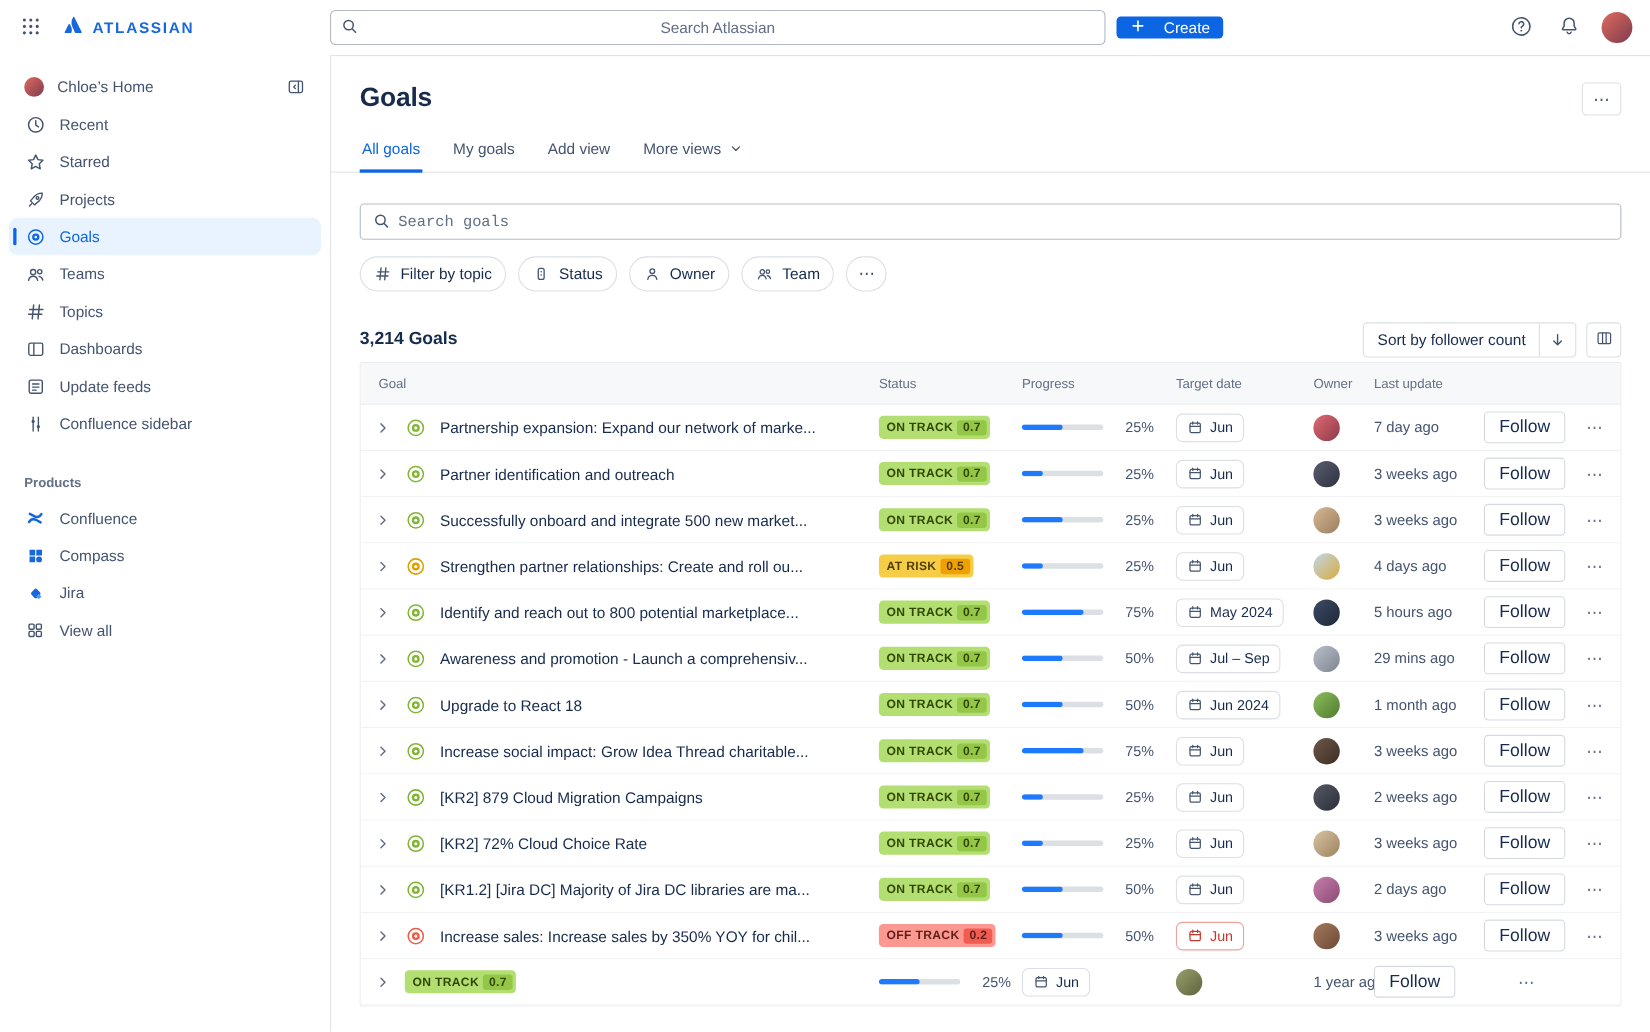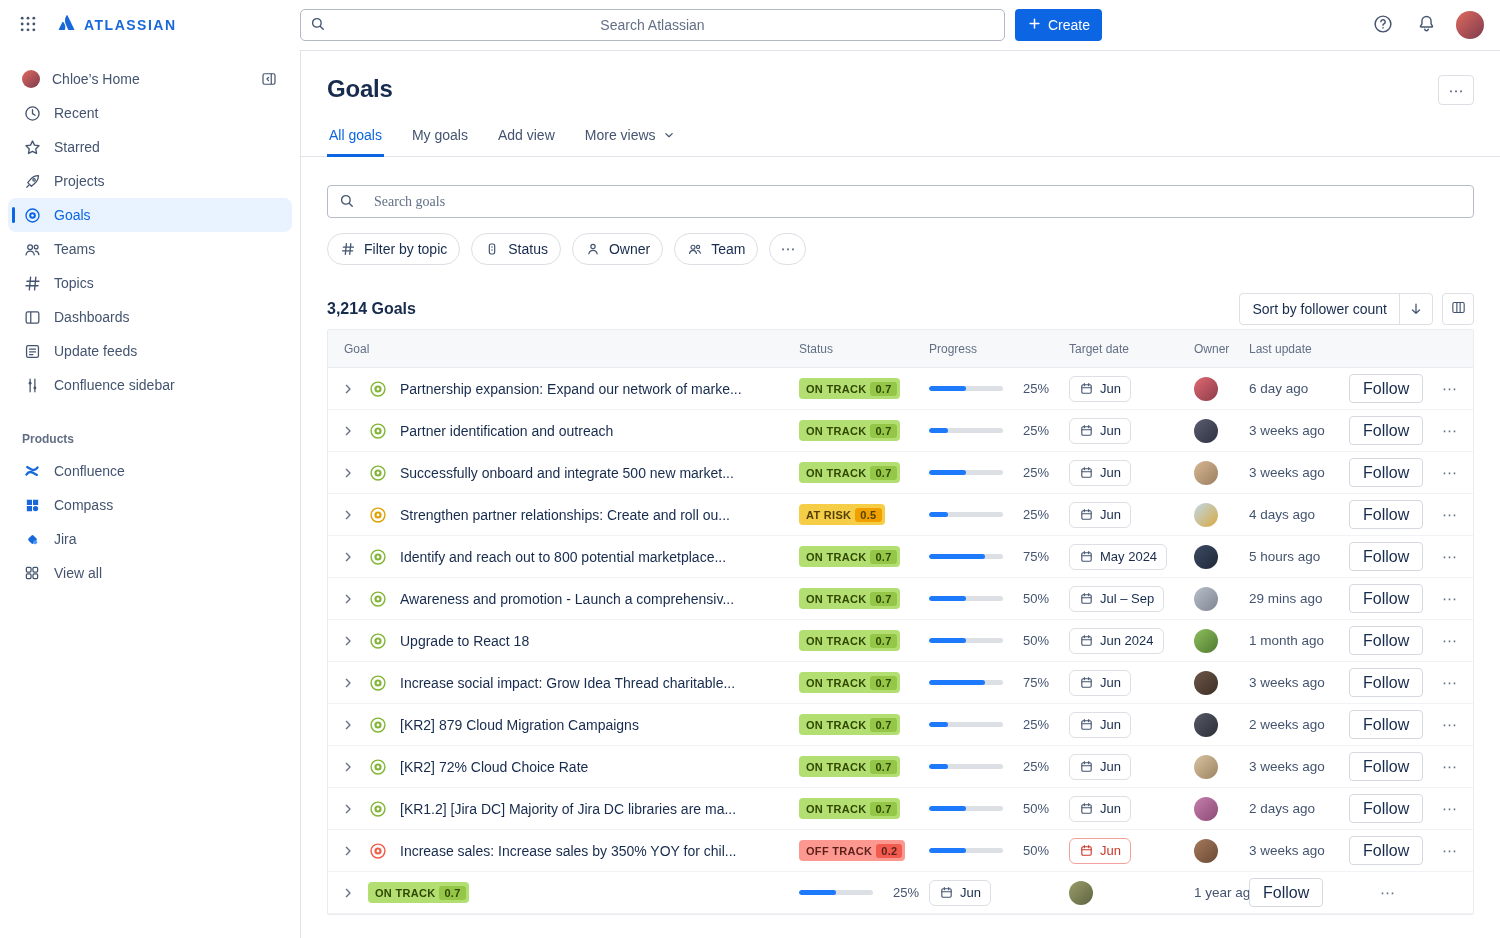--- a/index.html
+++ b/index.html
@@ -12,22 +12,22 @@
   .tb-left { width:286px; display:flex; align-items:center; gap:14px; flex:0 0 auto; }
   .iconbtn { background:none; border:none; cursor:pointer; display:flex; align-items:center; justify-content:center;
     width:28px; height:28px; border-radius:4px; color:#44546F; }
   .brand { display:flex; align-items:center; gap:6px; cursor:pointer; }
   .brand-text { font-size:14px; font-weight:700; letter-spacing:1.5px; color:#1868DB; }
   .tb-search { position:relative; flex:1; max-width:705px; }
   .tb-search input { width:100%; height:32px; border:1px solid #B3B9C4; border-radius:5px;
     font-size:14px; text-align:center; color:#172B4D; outline:none; font-family:inherit; }
   .tb-search input::placeholder { color:#626F86; }
   .s-icon { position:absolute; left:9px; top:6px; color:#44546F; }
-  .create { margin-left:10px; height:32px; padding:0 12px; border:none; border-radius:4px;
-    background:#0C66E4; color:#fff; font-size:14px; font-weight:500; display:flex; align-items:center; gap:6px;
+  .create { margin-left:10px; height:20px; padding:0 12px; border:none; border-radius:4px;
+    background:#0C66E4; color:#fff; font-size:14px; font-weight:500; display:flex; align-items:center; gap:16px;
     cursor:pointer; font-family:inherit; }
   .tb-right { margin-left:auto; display:flex; align-items:center; gap:17px; }
   .tb-right .iconbtn { width:26px; height:26px; }
   .avatar { border-radius:50%; display:inline-block; }
   .avatar.top { width:28px; height:28px; }
 
   
   .appbody { flex:1; display:flex; min-height:0; }
   .sidebar { width:300px; flex:0 0 auto; padding-top:12px; }
   .main { flex:1; border-left:1px solid #E1E3E8; border-top:1px solid #E1E3E8; min-width:0; }
@@ -53,21 +53,21 @@
   .tabs { display:flex; gap:26px; padding:0 26px; margin-top:16px; border-bottom:1px solid #E1E3E8; }
   .tab { font-size:14px; color:#44546F; padding:6px 2px 11px; border-bottom:3px solid transparent;
     margin-bottom:-1px; cursor:pointer; display:flex; align-items:center; gap:6px; }
   .tab.active { color:#0C66E4; font-weight:500; border-bottom-color:#0C66E4; }
   .tab .ic { display:flex; color:#44546F; }
 
   
   .content { padding:28px 26px 0; }
   .goalsearch { position:relative; }
   .goalsearch input { width:100%; height:33px; border:1px solid #B6BCC7; border-radius:4px;
-    font-size:14px; padding:0 12px 0 46px; color:#172B4D; outline:none; font-family:Liberation Serif, serif; }
+    font-size:14px; padding:0 12px 0 34px; color:#172B4D; outline:none; font-family:Liberation Mono, monospace; }
   .goalsearch input::placeholder { color:#626F86; }
   .goalsearch .s-icon { top:7px; left:11px; }
   .filters { display:flex; gap:11px; margin-top:15px; }
   .fbtn { display:inline-flex; align-items:center; gap:8px; height:32px; padding:0 12px;
     border:1px solid #DCDFE4; border-radius:16px; background:#fff; font-size:14px; color:#172B4D;
     cursor:pointer; font-family:inherit; }
   .fbtn .ic { display:flex; color:#44546F; }
   .fbtn.dots { padding:0 10px; color:#44546F; font-size:15px; }
 
   .countrow { margin-top:28px; display:flex; align-items:center; justify-content:space-between; }
@@ -463,21 +463,21 @@
                         <rect x="4.5" y="6" width="15" height="13.5" rx="2"></rect>
                         <path d="M4.5 10.7h15M8.5 4v3.4M15.5 4v3.4"></path>
                       </svg>
                     </span>
                     <span>Jun</span>
                   </span>
                 </div>
                 <div class="cell">
                   <span class="avatar row-av" style="background:linear-gradient(135deg,#E06A72,#8C3B4A)"></span>
                 </div>
-                <div class="cell updated">6 day ago</div>
+                <div class="cell updated">7 day ago</div>
                 <div class="cell">
                   <button class="follow">Follow</button>
                 </div>
                 <div class="cell c-dots">
                   <button class="rowmore">⋯</button>
                 </div>
               </div>
               <div class="grow">
                 <div class="cell c-chev">
                   <span class="chev">

